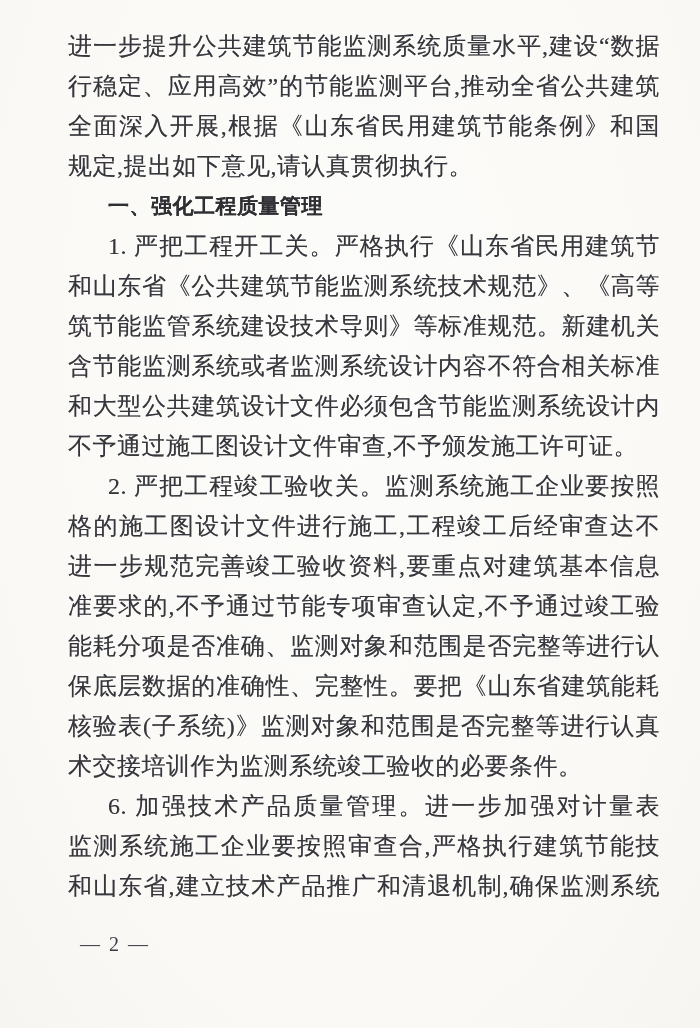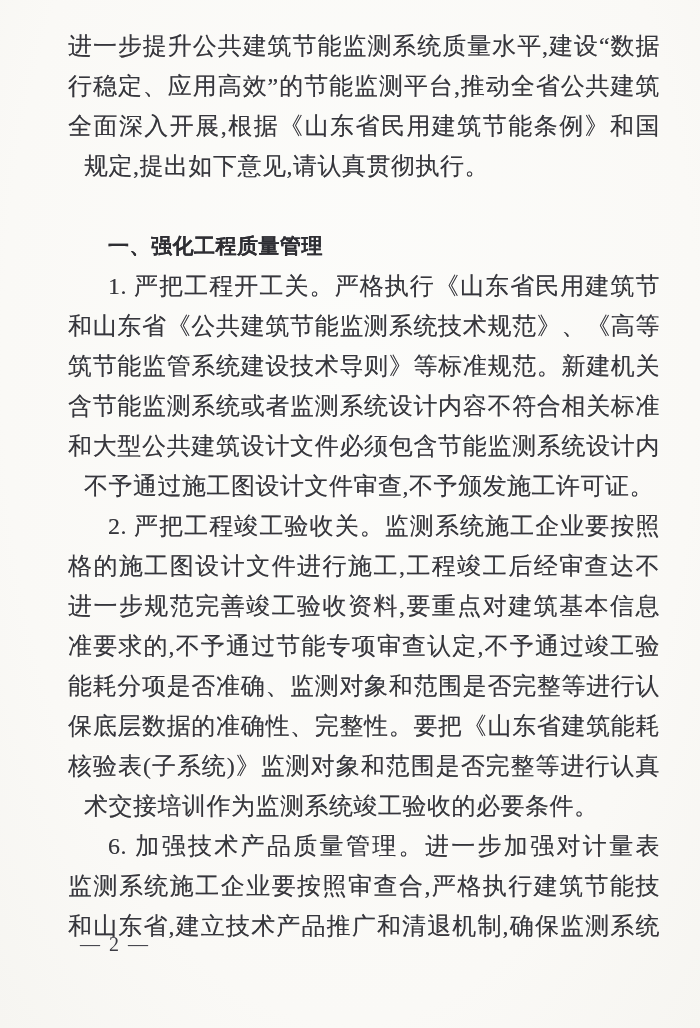--- a/index.html
+++ b/index.html
@@ -32,32 +32,30 @@
     letter-spacing: 0.5px;
     text-align: justify;
     text-align-last: justify;
     overflow: hidden;
     color: #36363c;
     text-shadow: 0 0 0.4px rgba(40,40,46,0.45);
   }
   .line.natural {
     text-align: left;
     text-align-last: left;
-    margin-left: 16px;
   }
   .line.indent { text-indent: 40px; }
   .para.heading .line {
     font-weight: 700;
     font-size: 21px;
     color: #2e2e33;
     text-align: center;
     text-align-last: left;
     text-indent: 40px;
     text-shadow: 0 0 0.6px rgba(30,30,35,0.8);
-    margin-top: 40px;
   }
   .page-number {
     position: absolute;
     left: 80px;
     top: 932px;
     font-size: 20px;
     line-height: 24px;
     letter-spacing: 2px;
     color: #3c3c44;
   }

